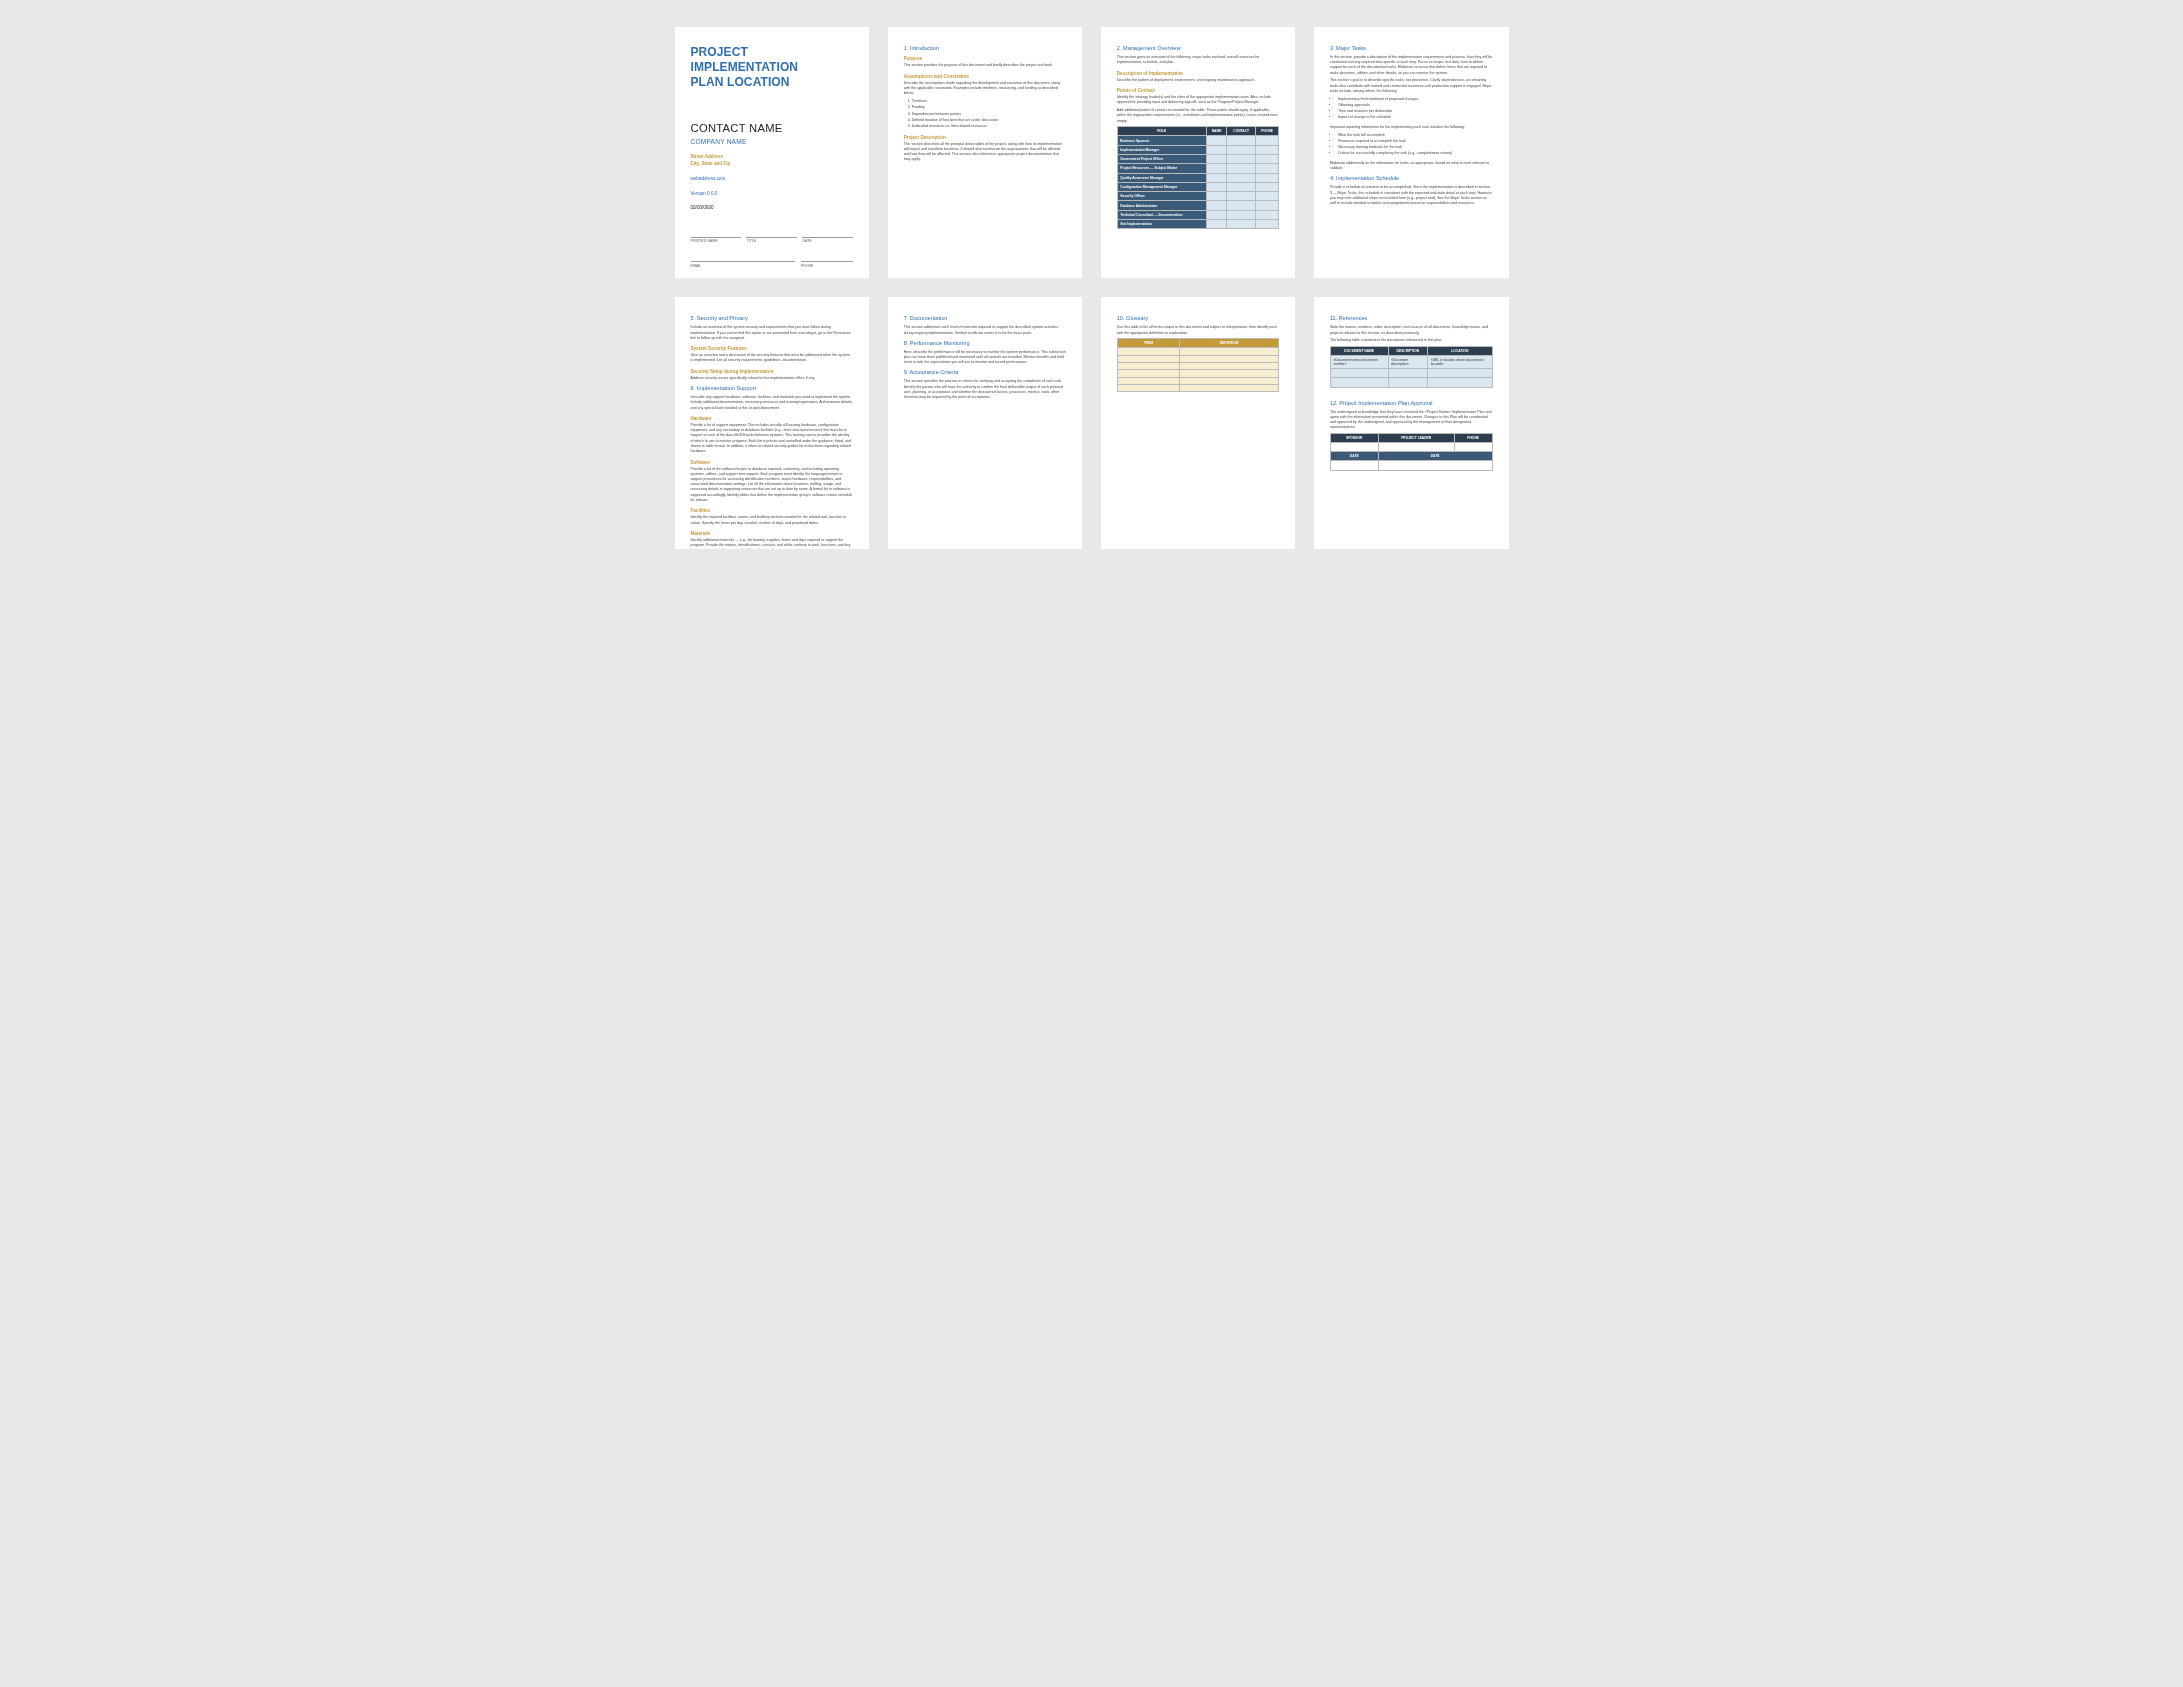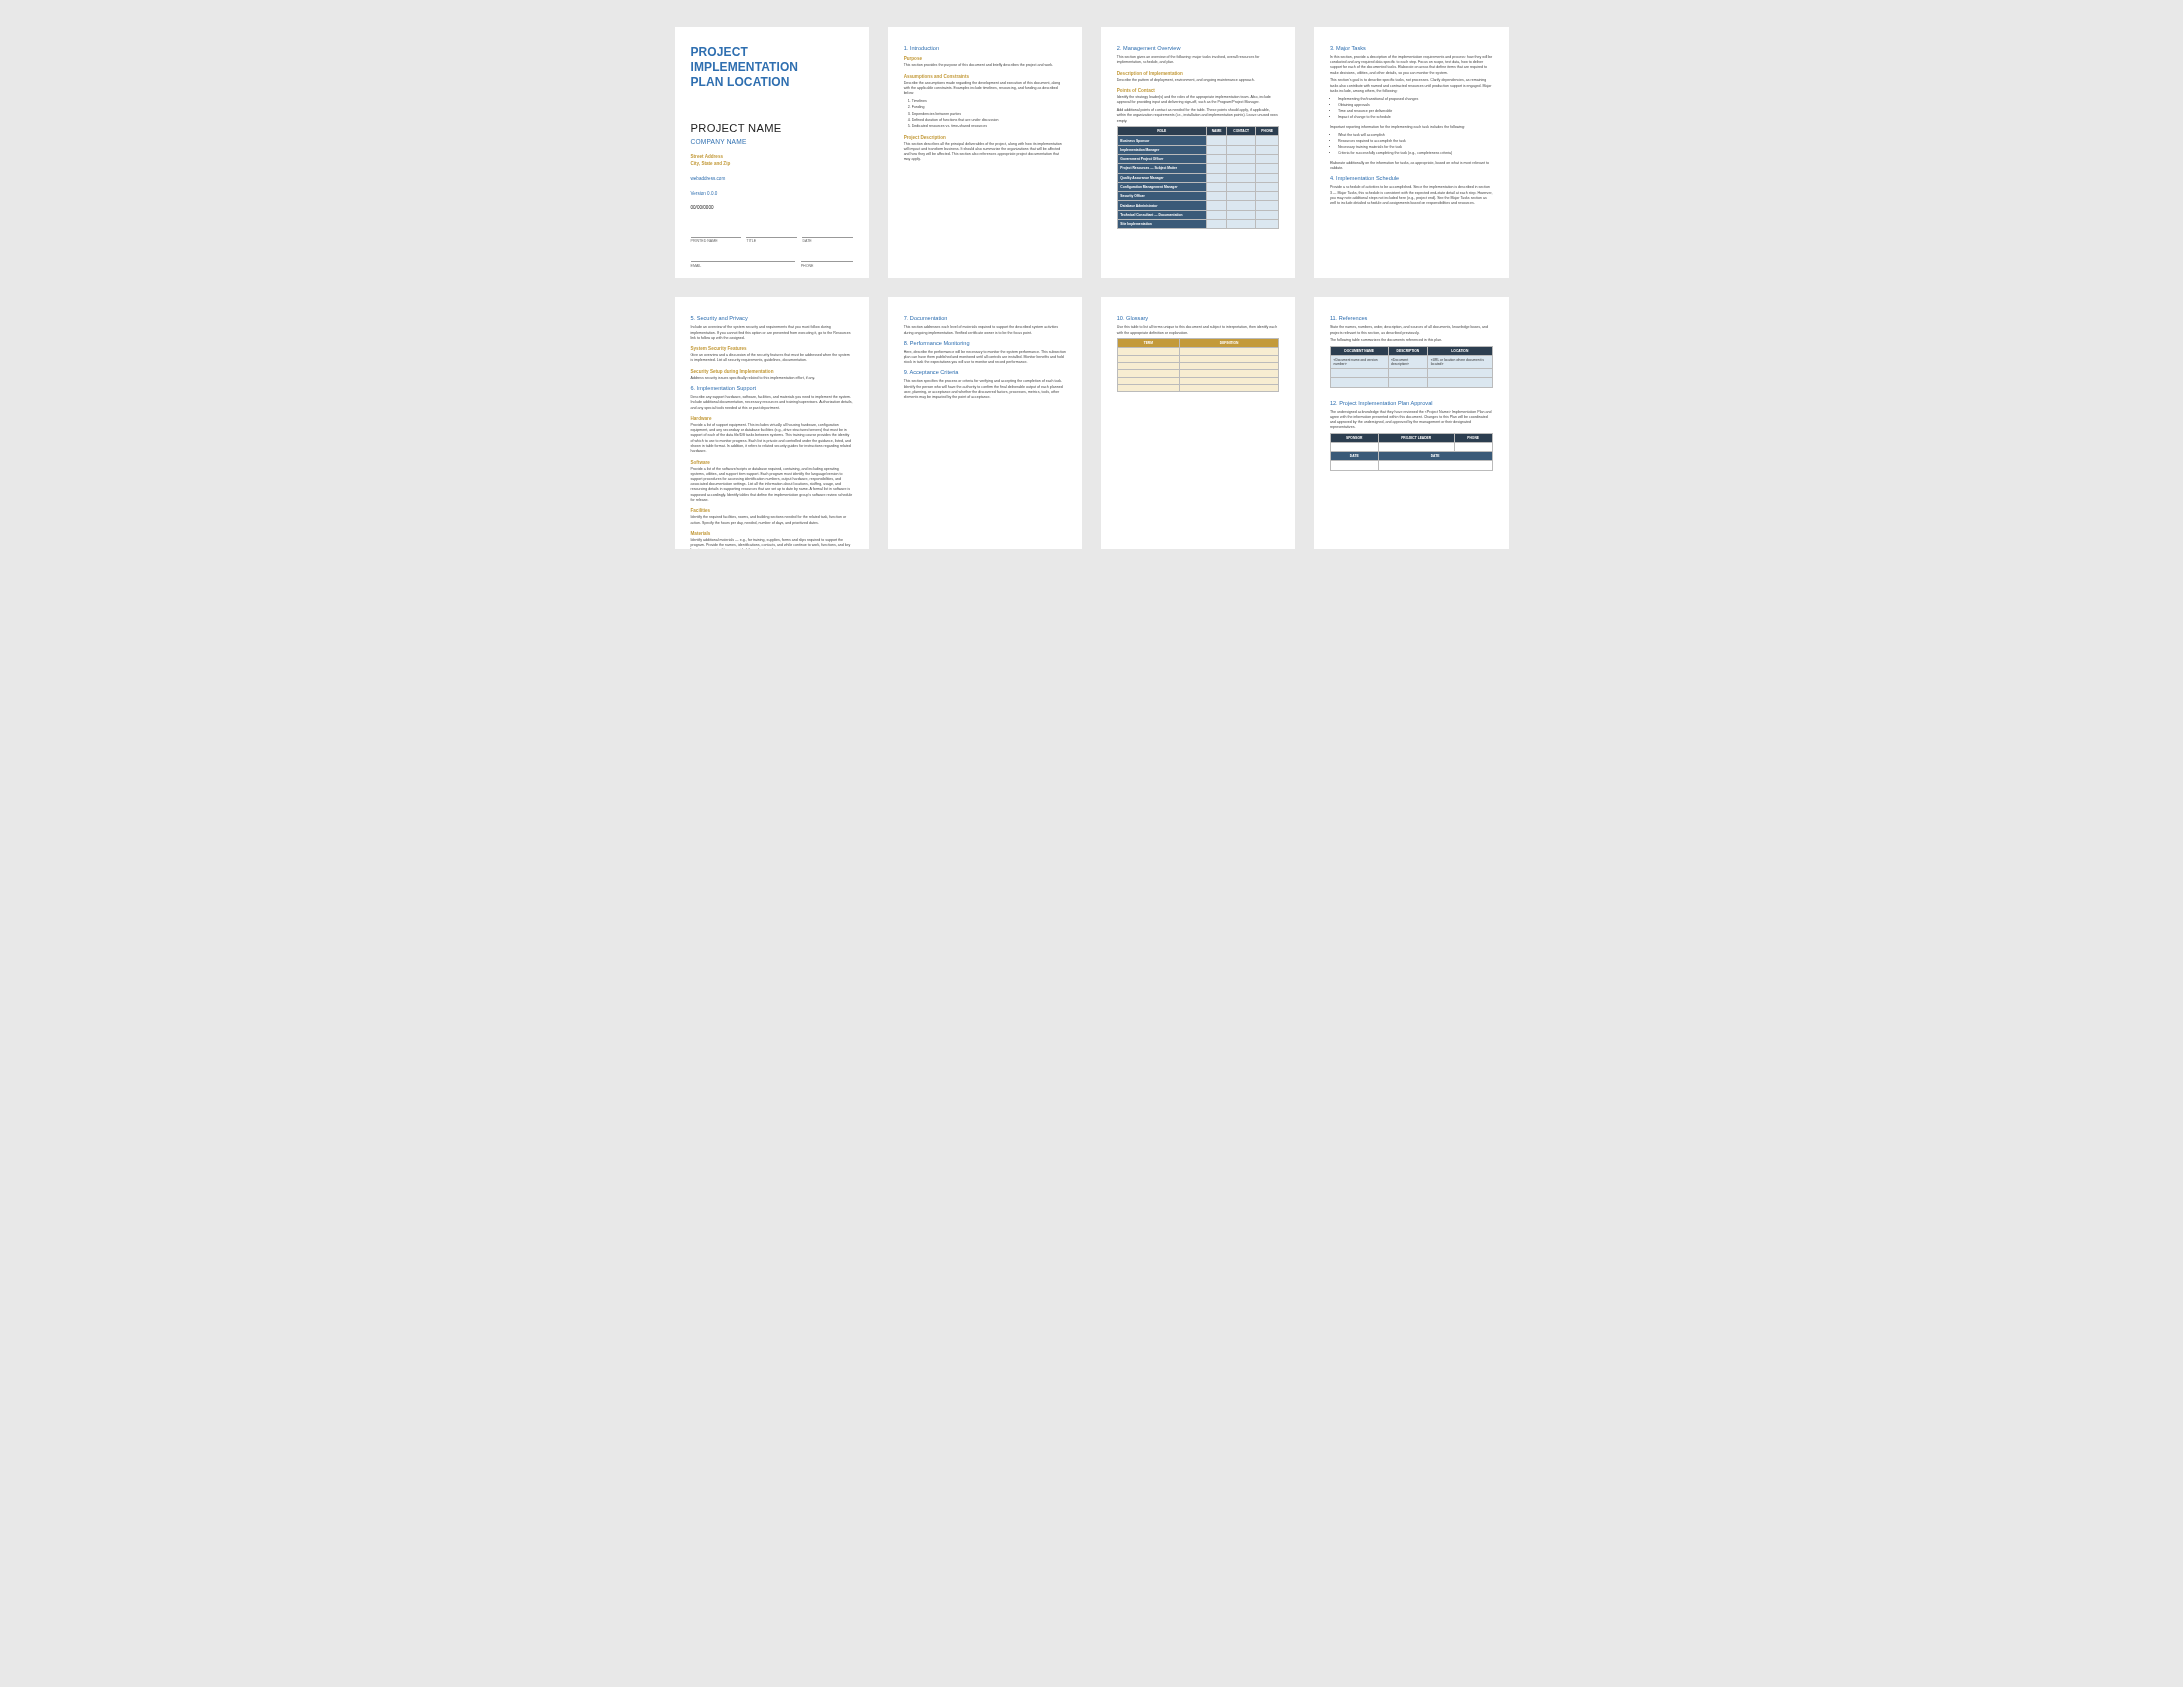--- a/index.html
+++ b/index.html
@@ -117,21 +117,21 @@
 </head>
 <body>
 
 <div class="pages-grid">
 
   <div class="page">
     <div class="cover-title">
       <span>PROJECT IMPLEMENTATION</span><br>
       <span>PLAN LOCATION</span>
     </div>
-    <div class="cover-project">PROJECT NAME</div>
+    <div class="cover-project">CONTACT NAME</div>
     <div class="cover-company">COMPANY NAME</div>
     <div class="cover-address">
       <span>Street Address</span><br>
       <span>City, State and Zip</span>
     </div>
     <div class="cover-link">webaddress.com</div>
     <div class="cover-link">Version 0.0.0</div>
     <div class="cover-date">00/00/0000</div>
 
     <div class="sig-line">

